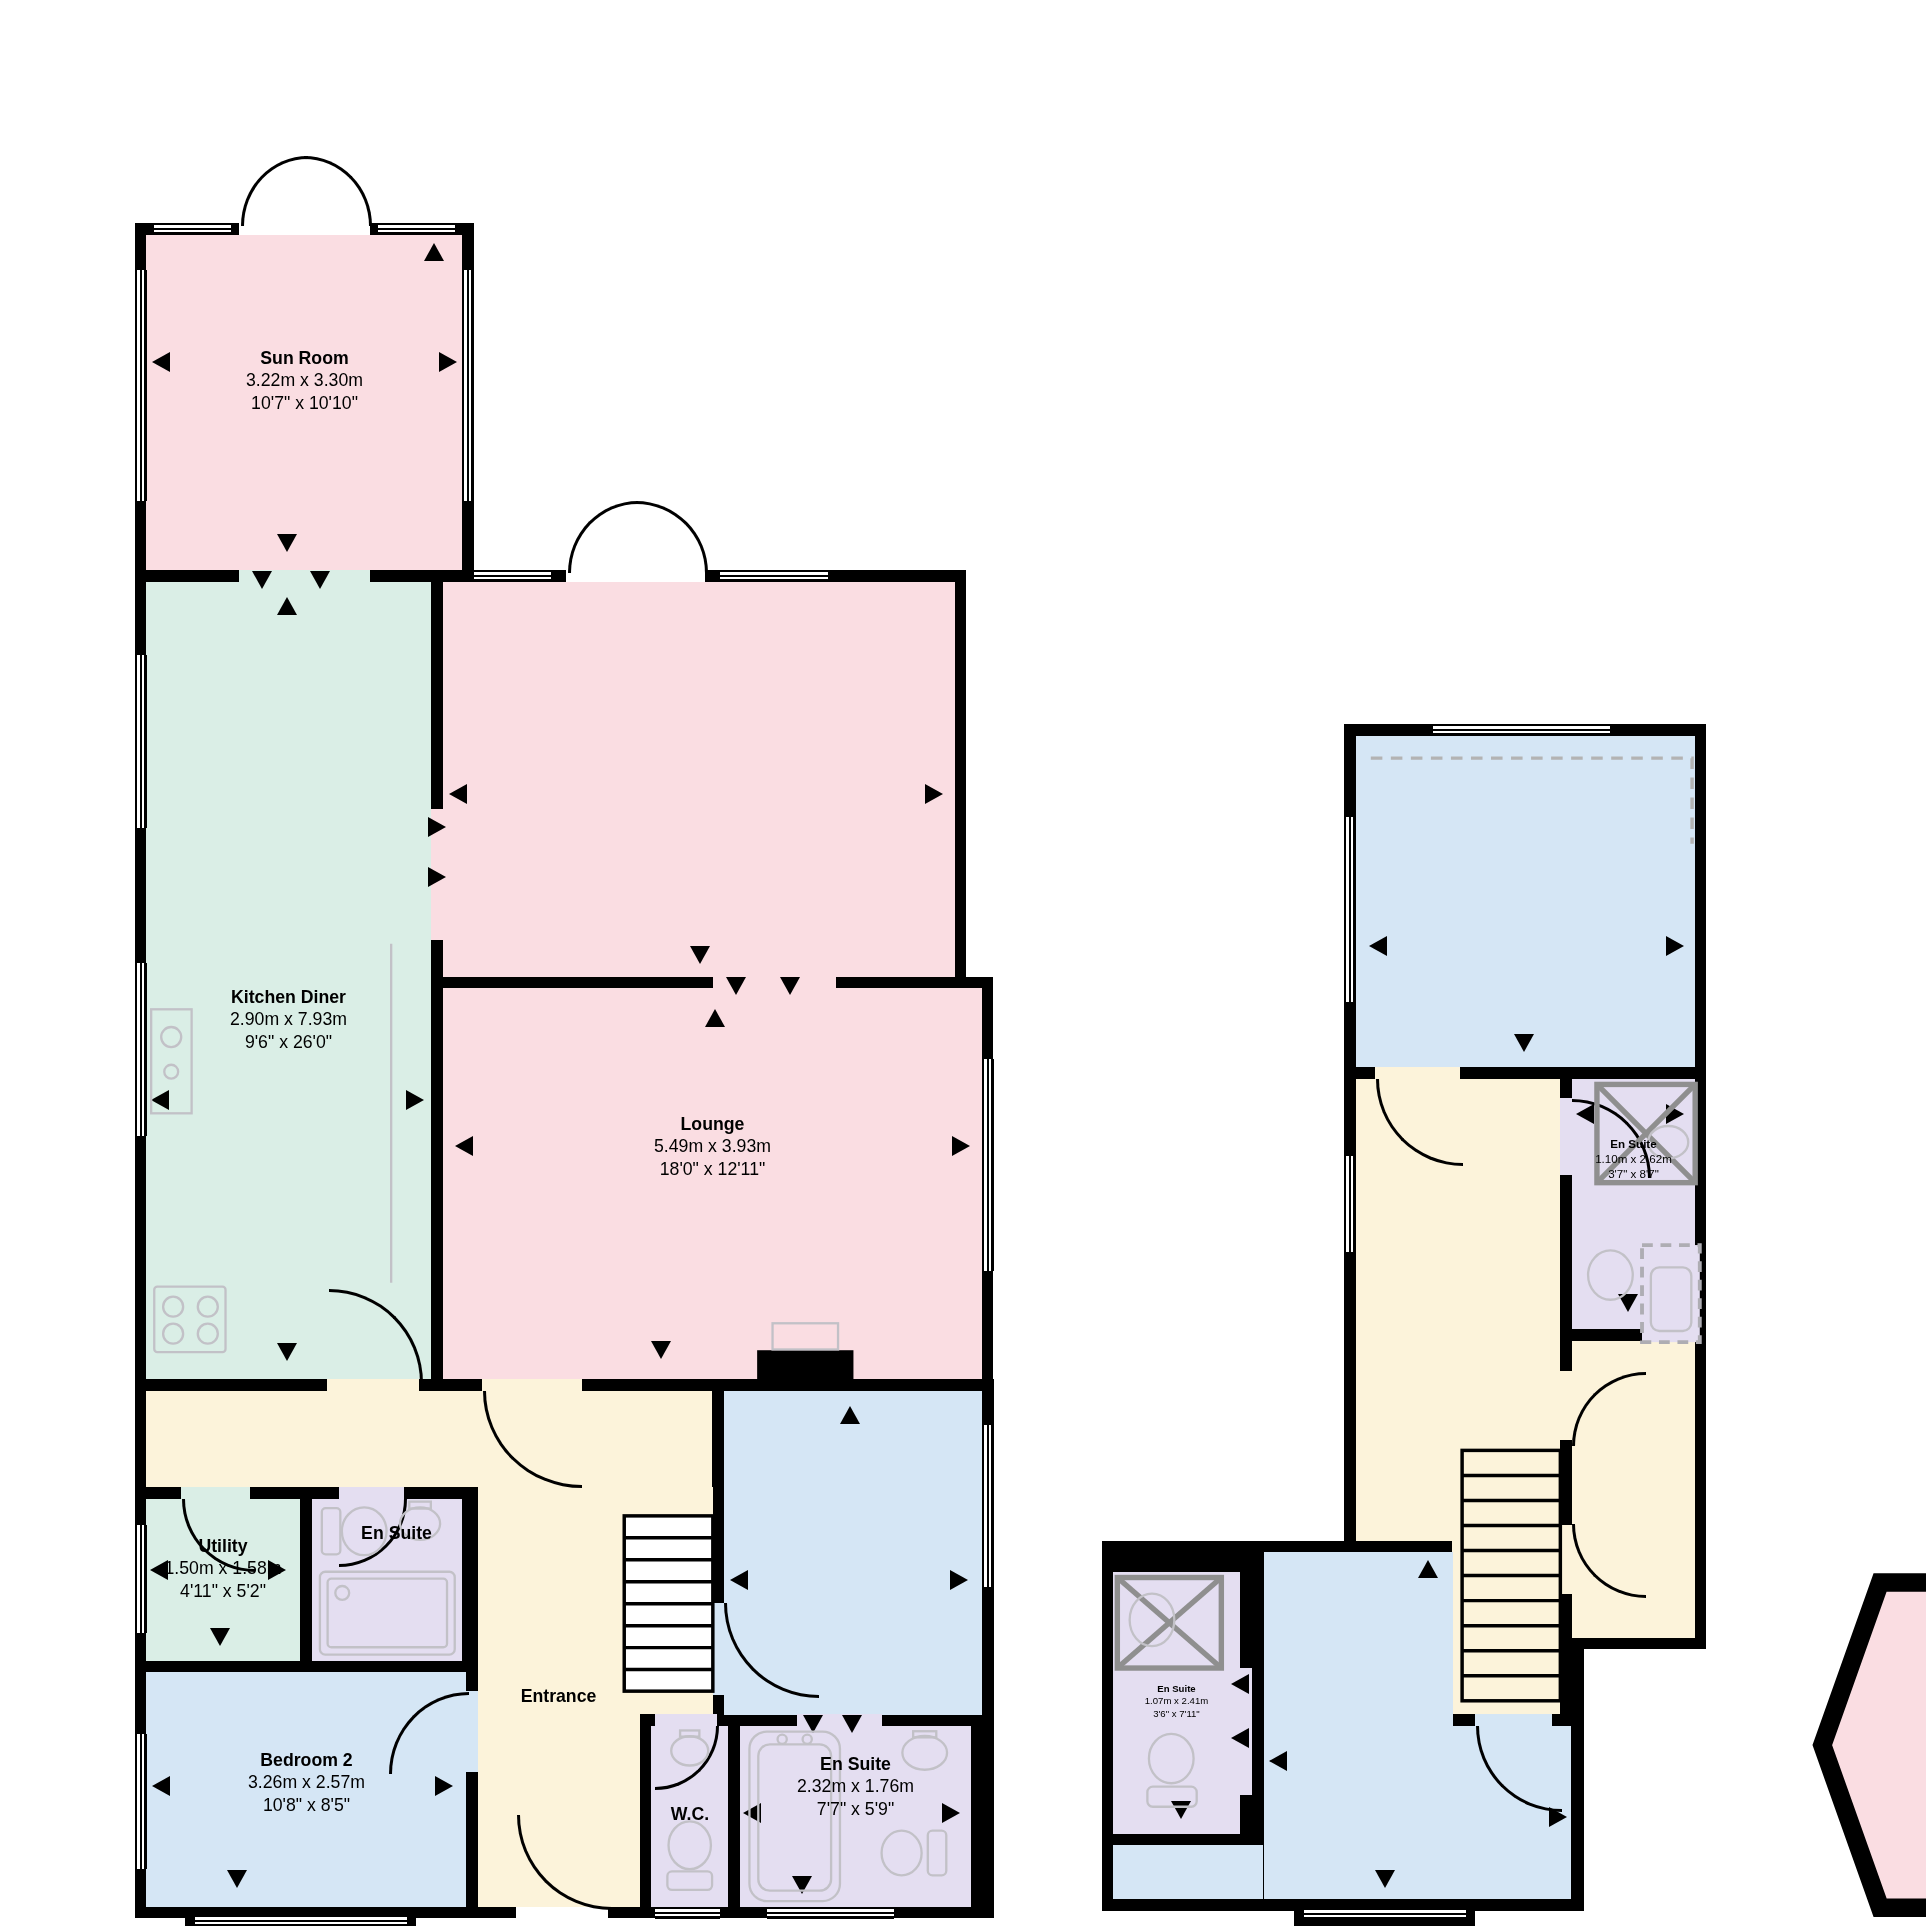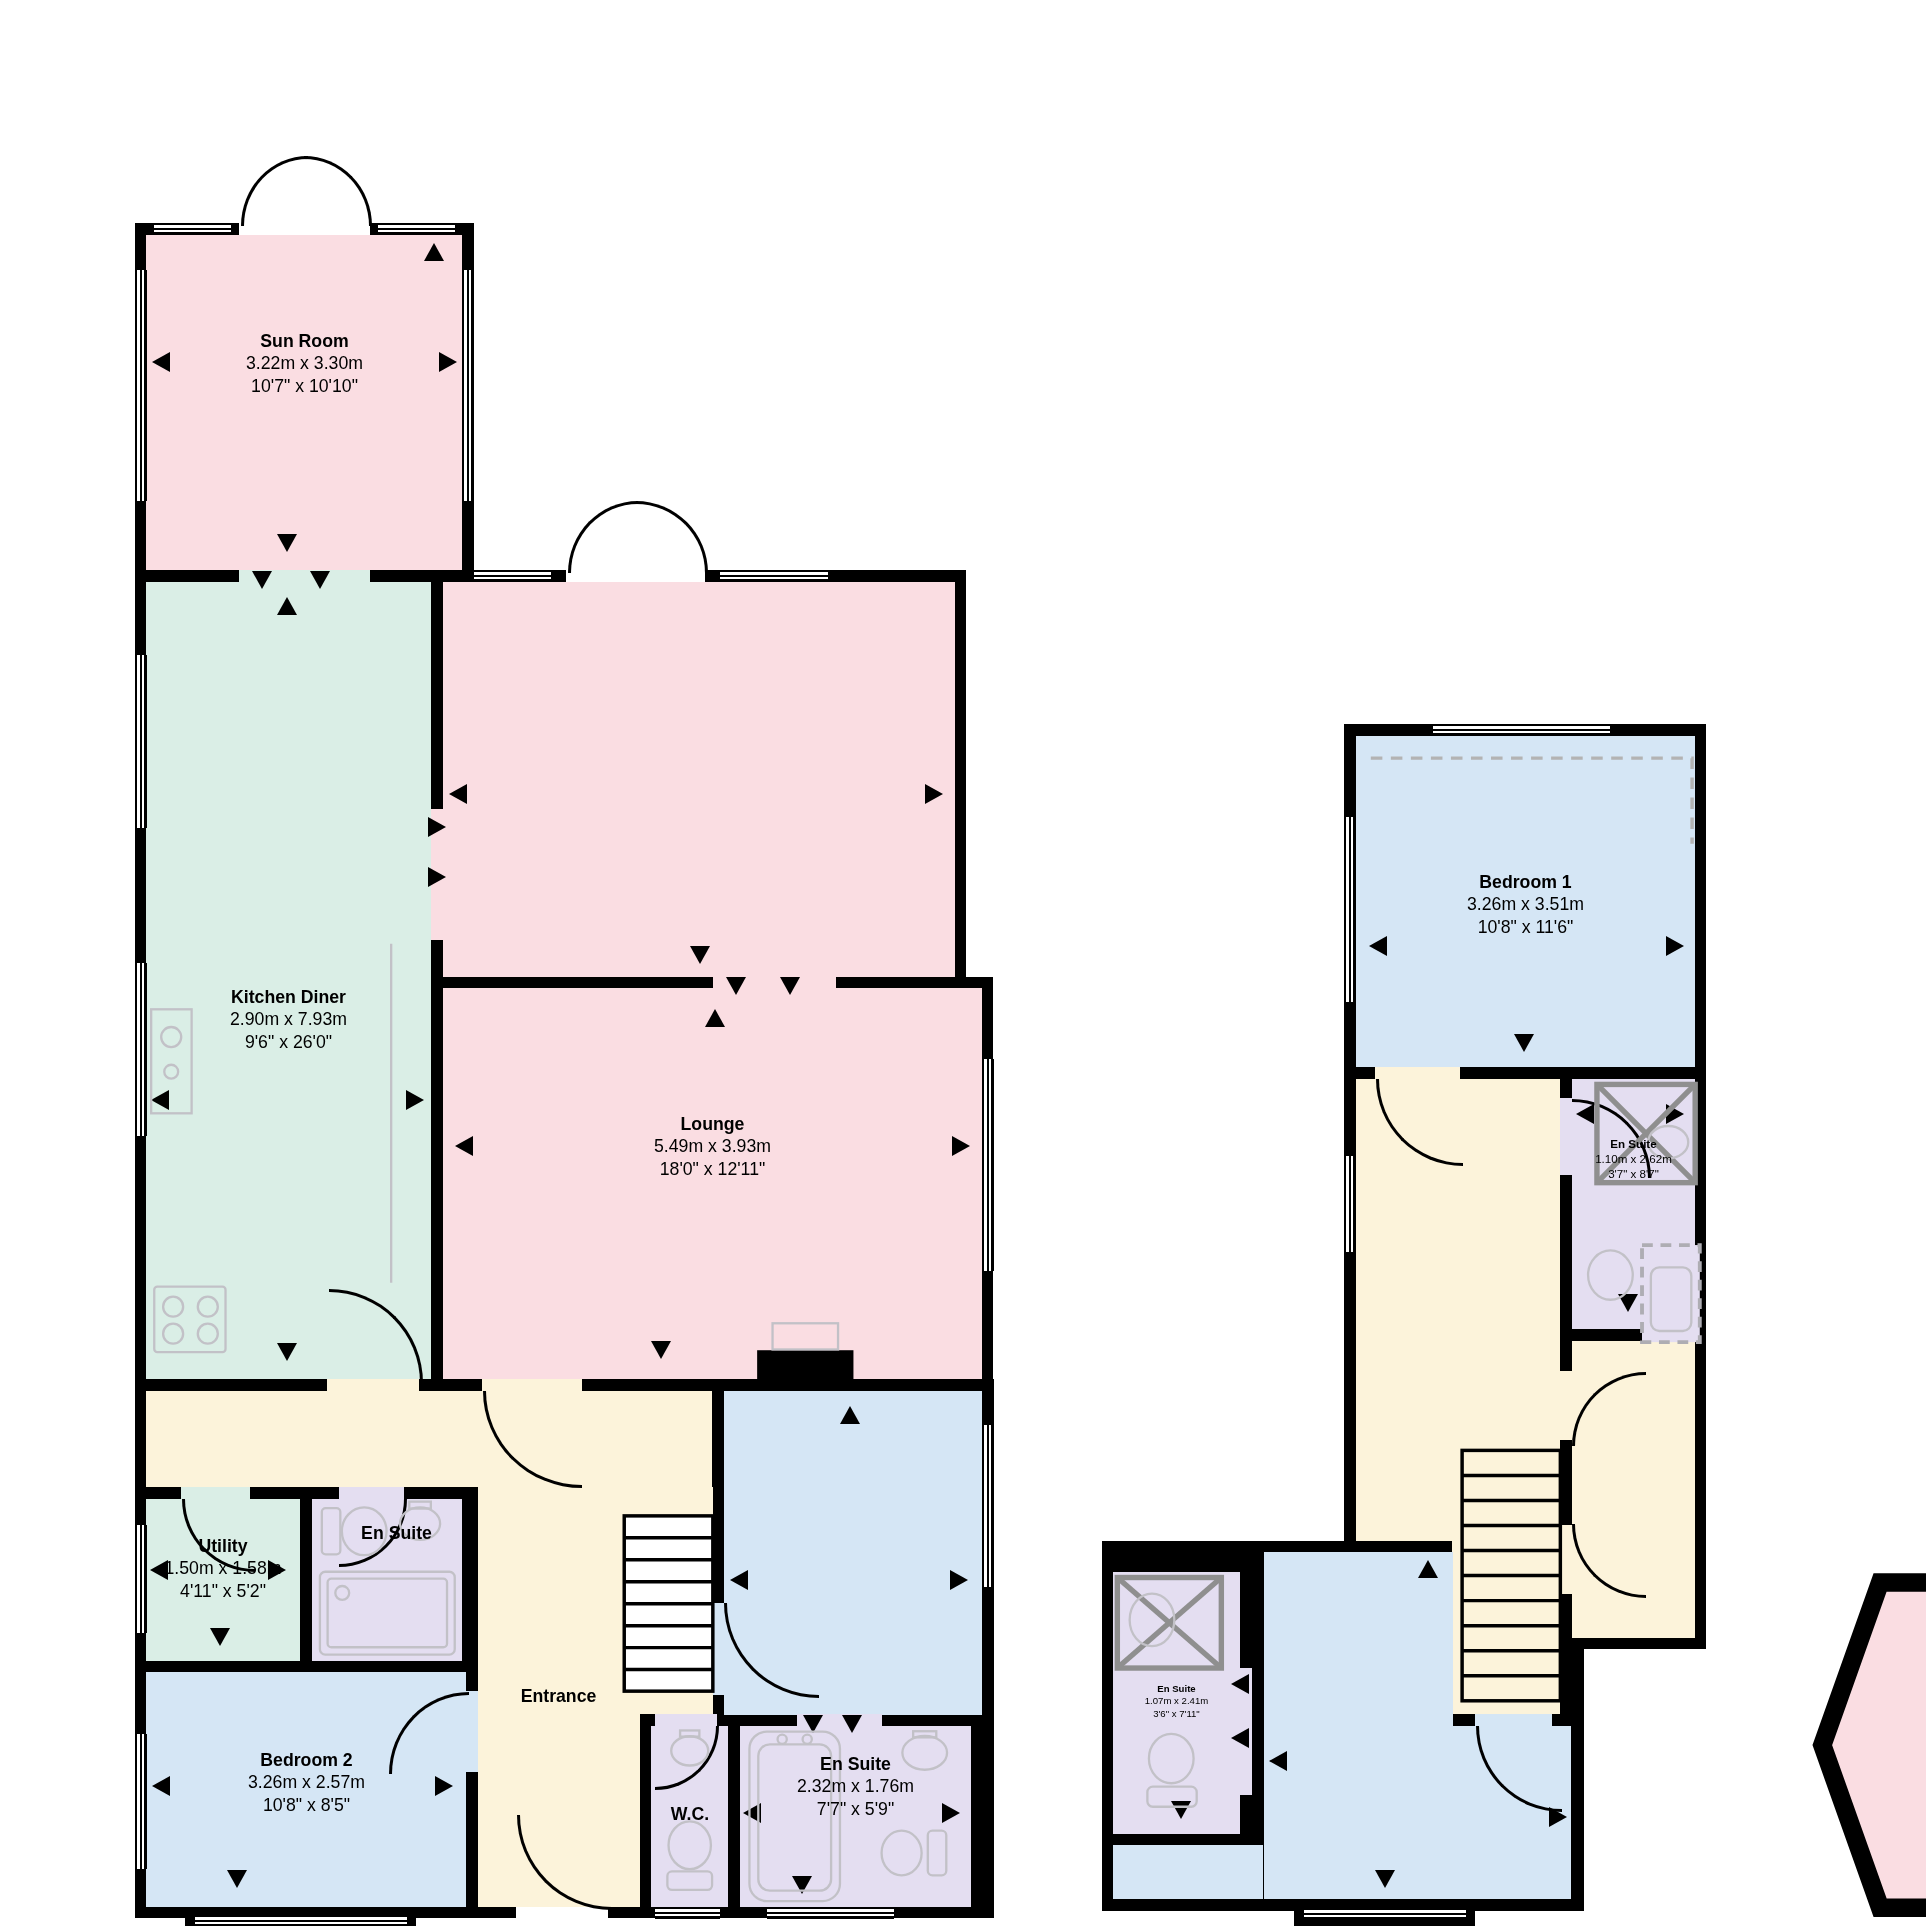--- a/index.html
+++ b/index.html
@@ -274,21 +274,21 @@
         <rect x="2900" y="4095" width="270" height="235"></rect>
         <line x1="2900" y1="4095" x2="3170" y2="4330"></line>
           <line x1="3170" y1="4095" x2="2900" y2="4330"></line>
       </g>
       <ellipse cx="2990" cy="4205" rx="58" ry="68" stroke="#c2c1c7" stroke-width="6"></ellipse>
       <ellipse cx="3040" cy="4565" rx="58" ry="64" stroke="#c2c1c7" stroke-width="6"></ellipse>
       <rect x="2978" y="4638" width="128" height="52" rx="14" stroke="#c2c1c7" stroke-width="6"></rect>
     </g>
   </svg>
 
-  <div class="lbl" style="left:189px;top:330px;width:231px;">
+  <div class="lbl" style="left:189px;top:347px;width:231px;">
     <span class="nm">Sun Room</span>
     <span class="d1">3.22m x 3.30m</span>
     <span class="d2">10'7" x 10'10"</span>
   </div>
   <div class="lbl" style="left:173px;top:986px;width:231px;">
     <span class="nm">Kitchen Diner</span>
     <span class="d1">2.90m x 7.93m</span>
     <span class="d2">9'6" x 26'0"</span>
   </div>
   <div class="lbl" style="left:597px;top:1113px;width:231px;">
@@ -313,25 +313,20 @@
     <span class="d2">10'8" x 8'5"</span>
   </div>
   <div class="lbl" style="left:632px;top:1803px;width:116px;">
     <span class="nm">W.C.</span>
   </div>
   <div class="lbl" style="left:740px;top:1753px;width:231px;">
     <span class="nm">En Suite</span>
     <span class="d1">2.32m x 1.76m</span>
     <span class="d2">7'7" x 5'9"</span>
   </div>
-  <div class="lbl" style="left:1410px;top:871px;width:231px;">
-    <span class="nm">Bedroom 1</span>
-    <span class="d1">3.26m x 3.51m</span>
-    <span class="d2">10'8" x 11'6"</span>
-  </div>
   <div class="lbl sm" style="left:1564px;top:1136px;width:139px;">
     <span class="nm">En Suite</span>
     <span class="d1">1.10m x 2.62m</span>
     <span class="d2">3'7" x 8'7"</span>
   </div>
   <div class="lbl xs" style="left:1115px;top:1683px;width:123px;">
     <span class="nm">En Suite</span>
     <span class="d1">1.07m x 2.41m</span>
     <span class="d2">3'6" x 7'11"</span>
   </div>

